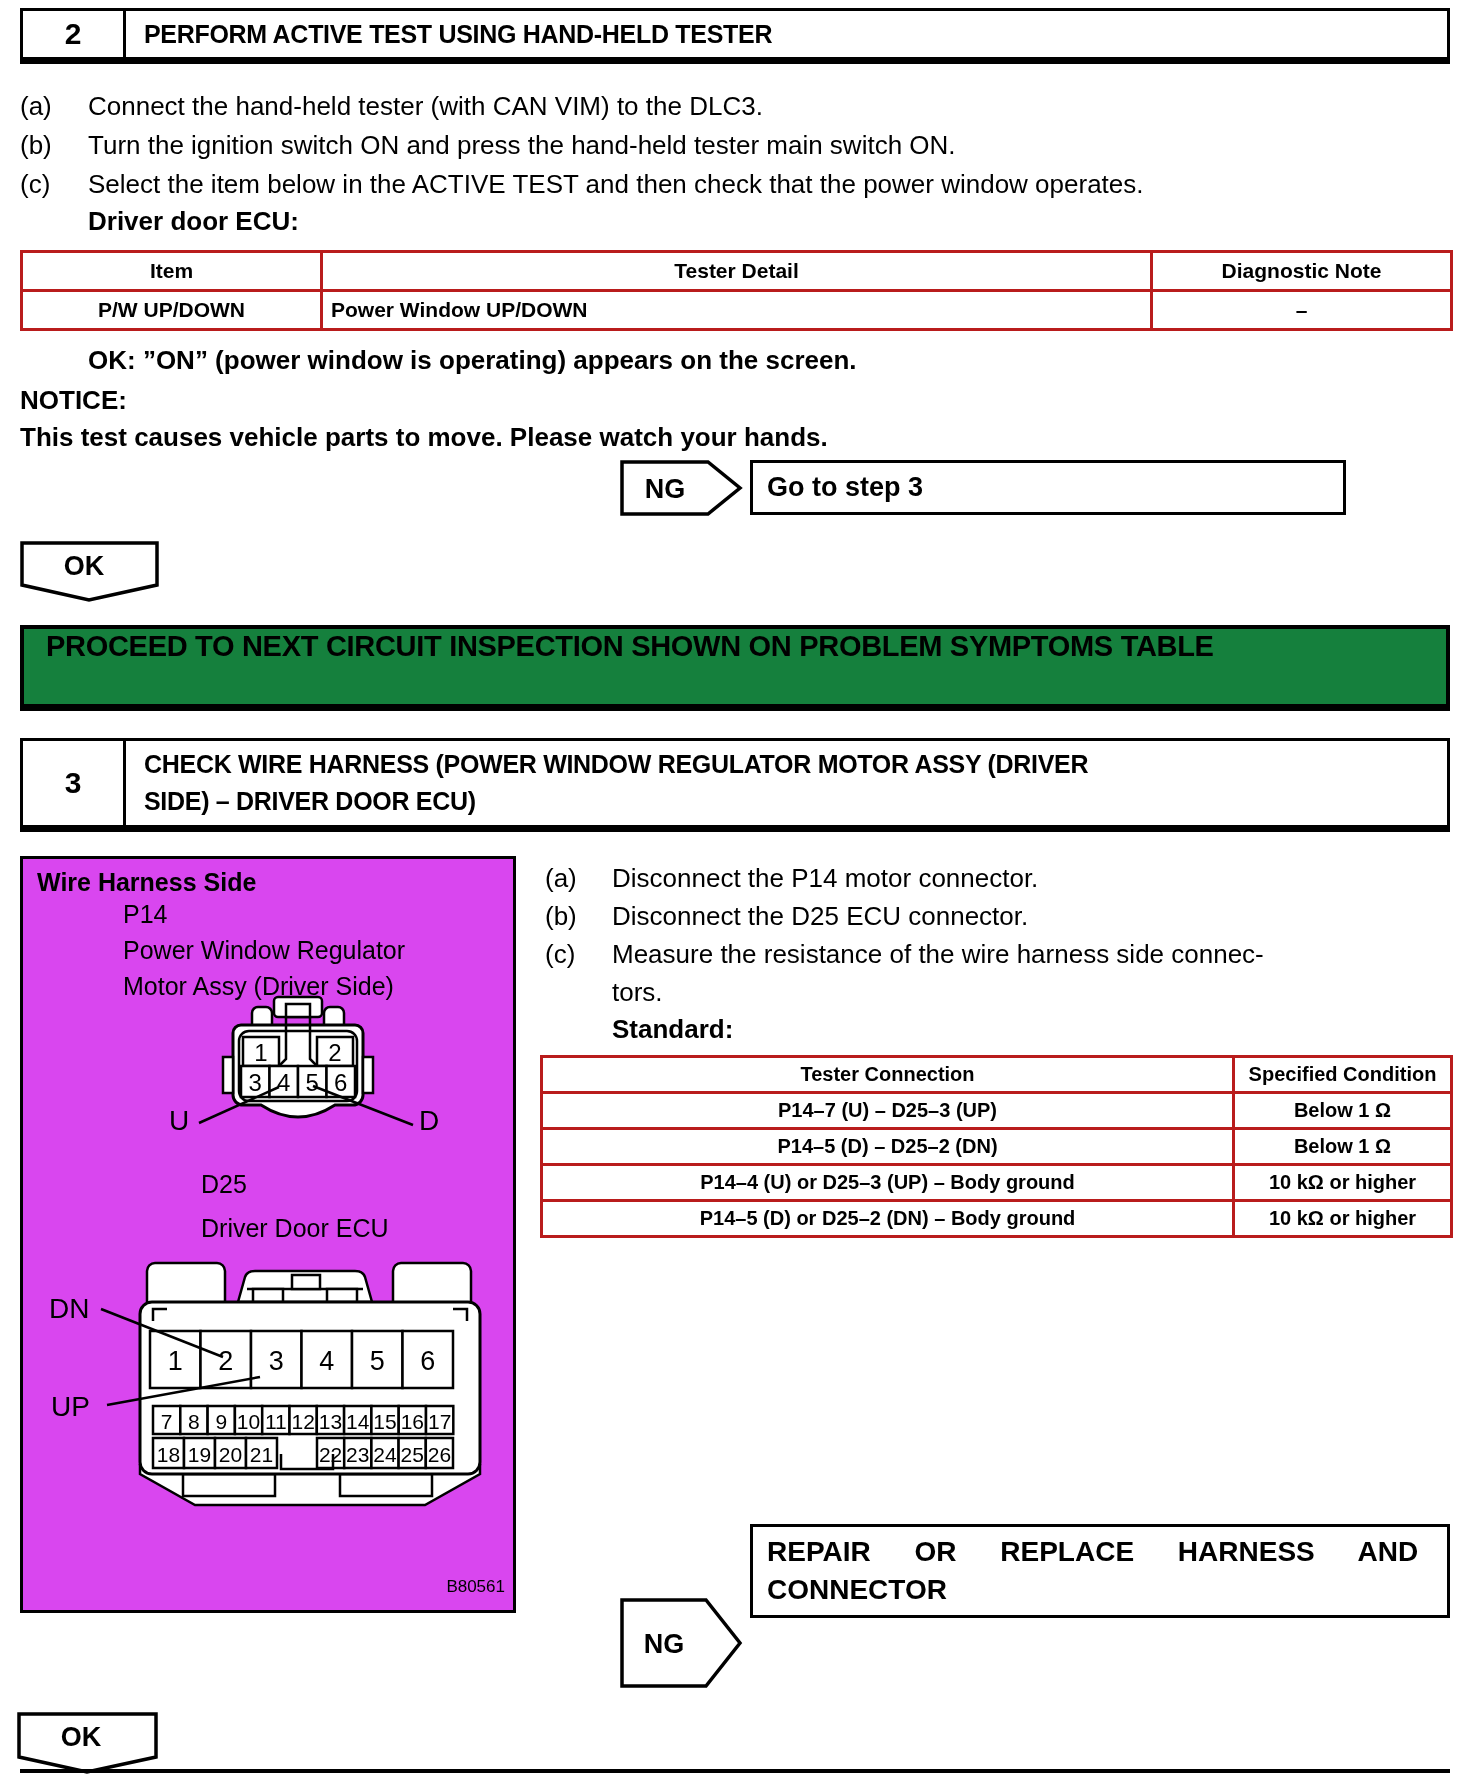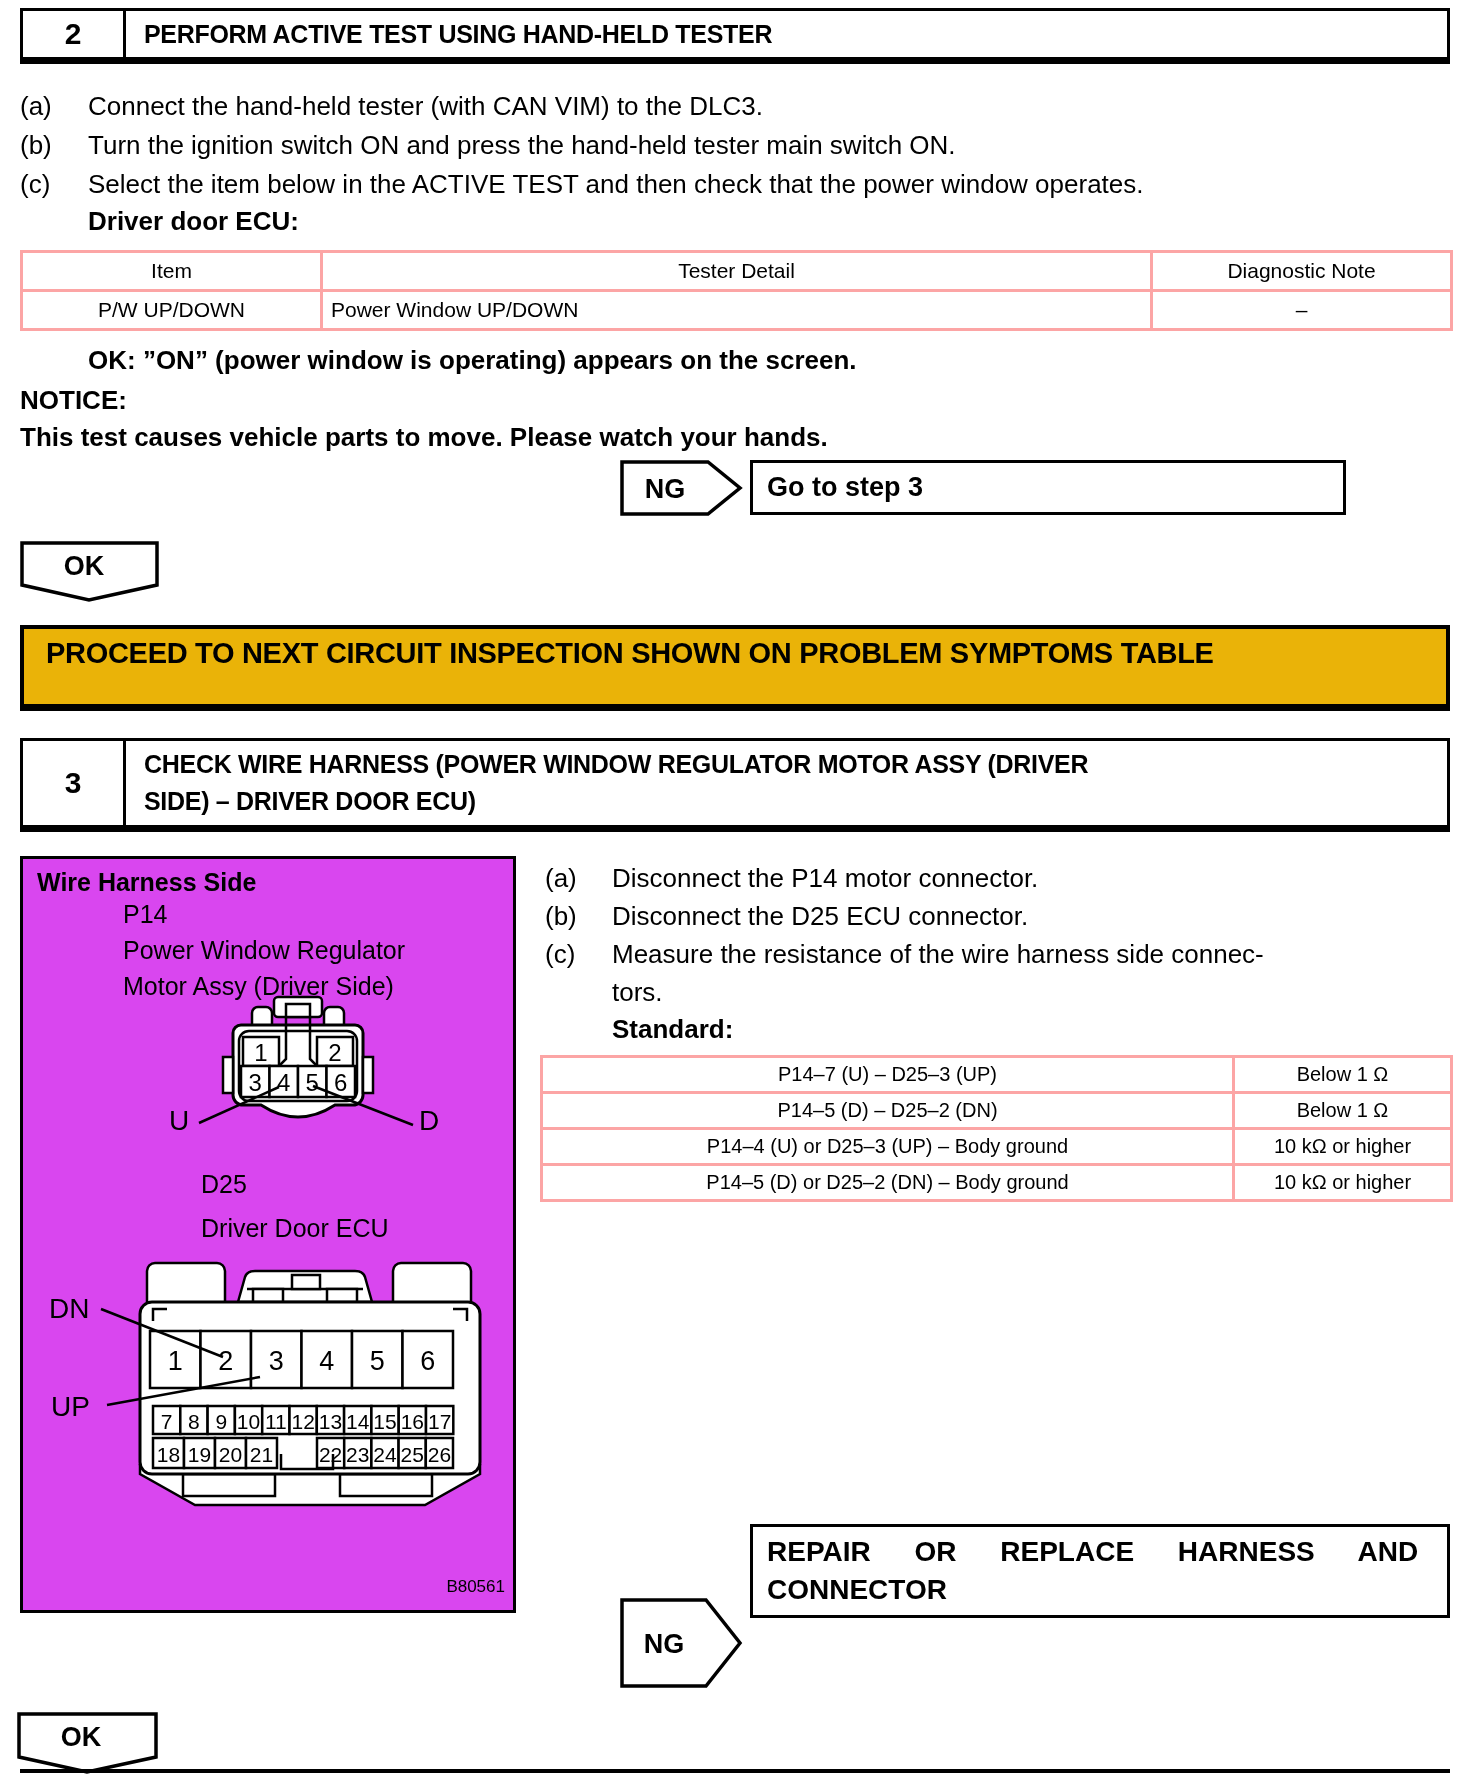--- a/index.html
+++ b/index.html
@@ -20,32 +20,32 @@
     font-weight:bold;font-size:30px;
   }
   .step-title{
     font-weight:bold;font-size:25px;line-height:37px;letter-spacing:-0.3px;
     padding:0 12px 0 18px;display:flex;flex-direction:column;justify-content:center;
   }
   .body-line{font-size:26px;line-height:32px;white-space:nowrap;}
   .bold{font-weight:bold;}
   table.manual{border-collapse:collapse;table-layout:fixed;background:#fff;}
   table.manual th, table.manual td{
-    border:3px solid #fca5a5;font-weight:normal;text-align:center;
+    border:3px solid #b91c1c;font-weight:bold;text-align:center;
     padding:0 8px;overflow:hidden;white-space:nowrap;
   }
   table.t1{left:20px;top:250px;width:1430px;font-size:21px;}
   table.t1 th{height:36px;} table.t1 td{height:36px;}
   table.t2{left:540px;top:1055px;width:910px;font-size:20px;}
   table.t2 th{height:33px;} table.t2 td{height:33px;}
   .cell-left{text-align:left !important;}
   .banner{
     left:20px;width:1430px;box-sizing:border-box;border:4px solid #000;border-bottom-width:7px;
     font-weight:bold;font-size:29px;letter-spacing:-0.3px;
-    padding:8px 0 0 22px;background:#eab308;
+    padding:1px 0 0 22px;background:#15803d;
   }
   .ng-action-box{
     box-sizing:border-box;border:3px solid #000;background:#fff;display:flex;
     flex-direction:column;justify-content:center;
     font-weight:bold;font-size:27px;padding-left:14px;
   }
   .ng-action-box .wide-line{word-spacing:36px;white-space:nowrap;}
   svg text{font-family:"Liberation Sans", sans-serif;}
   .fig-box{
     left:20px;top:856px;width:496px;height:757px;box-sizing:border-box;
@@ -266,20 +266,24 @@
 <div class="abs body-line" style="left:612px;top:938px;">Measure the resistance of the wire harness side connec-</div>
 <div class="abs body-line" style="left:612px;top:976px;">tors.</div>
 <div class="abs body-line bold" style="left:612px;top:1013px;">Standard:</div>
 
 <table class="abs manual t2">
   <colgroup>
       <col style="width:692px">
       <col style="width:218px">
     </colgroup>
   <tbody>
+      <tr>
+    <th>Tester Connection</th>
+    <th>Specified Condition</th>
+  </tr>
   <tr>
     <td>P14–7 (U) – D25–3 (UP)</td>
     <td>Below 1 Ω</td>
   </tr>
   <tr>
     <td>P14–5 (D) – D25–2 (DN)</td>
     <td>Below 1 Ω</td>
   </tr>
   <tr>
     <td>P14–4 (U) or D25–3 (UP) – Body ground</td>

